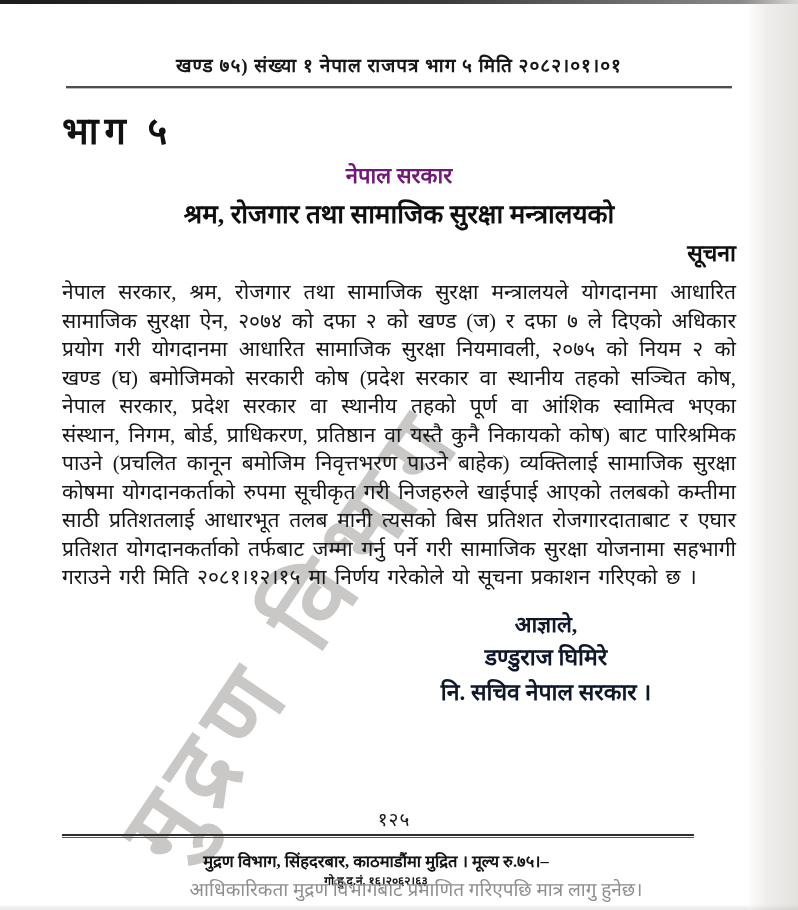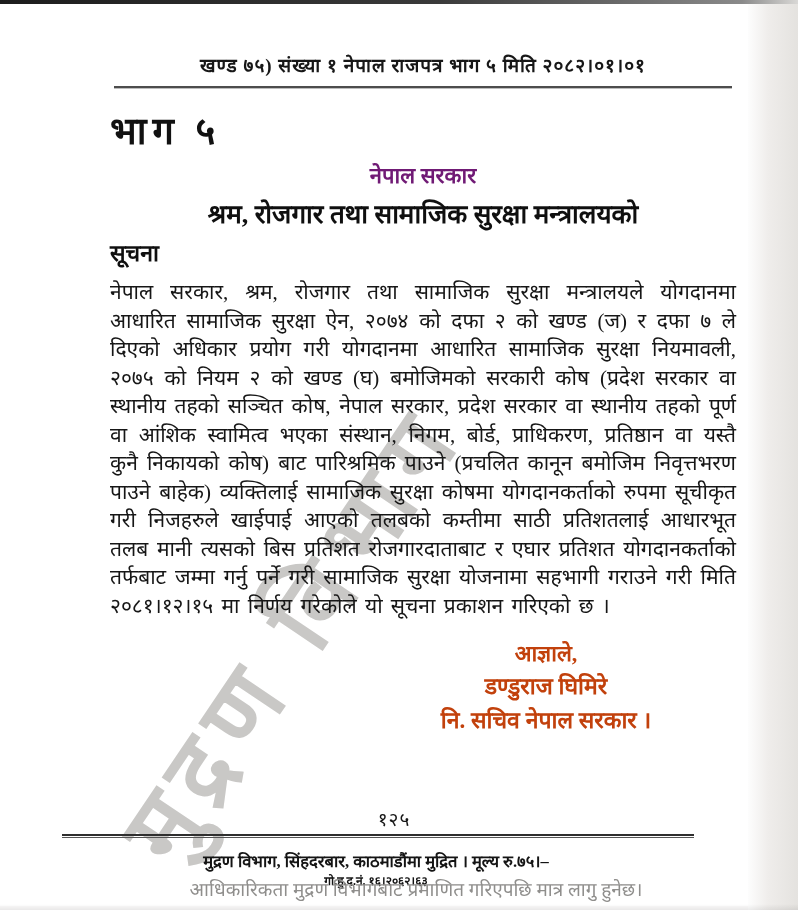--- a/index.html
+++ b/index.html
@@ -55,21 +55,20 @@
     letter-spacing: 14px;
     color: #c9c8c6;
     white-space: nowrap;
     z-index: 0;
     user-select: none;
   }
   .content {
     position: relative;
     z-index: 1;
     padding: 0 16px 0 62px;
-    margin-left: 48px;
   }
   .masthead {
     margin-top: 52px;
     text-align: center;
     font-weight: bold;
     font-size: 19px;
     letter-spacing: 1px;
     color: #171717;
   }
   .masthead-rule {
@@ -95,39 +94,39 @@
   }
   .ministry-line {
     margin-top: 6px;
     text-align: center;
     font-size: 26px;
     font-weight: bold;
     color: #0f0f0f;
   }
   .notice-heading {
     margin-top: 5px;
-    text-align: left;
+    text-align: right;
     font-size: 23px;
     font-weight: bold;
     color: #0f0f0f;
   }
   .body-paragraph {
     margin-top: 10px;
     font-size: 21px;
     line-height: 1.36;
     text-align: justify;
     color: #161616;
     word-spacing: 3px;
   }
   .signature-block {
     margin: 16px 30px 0 auto;
     width: 320px;
     text-align: center;
     font-weight: bold;
-    color: #c2410c;
+    color: #0f172a;
   }
   .sig-byorder { font-size: 22px; line-height: 1.5; }
   .sig-name { font-size: 23px; line-height: 1.5; text-align: center; }
   .sig-designation { font-size: 23px; line-height: 1.5; }
   .footer {
     position: absolute;
     left: 0; top: 806px;
     width: 752px;
     z-index: 2;
   }

